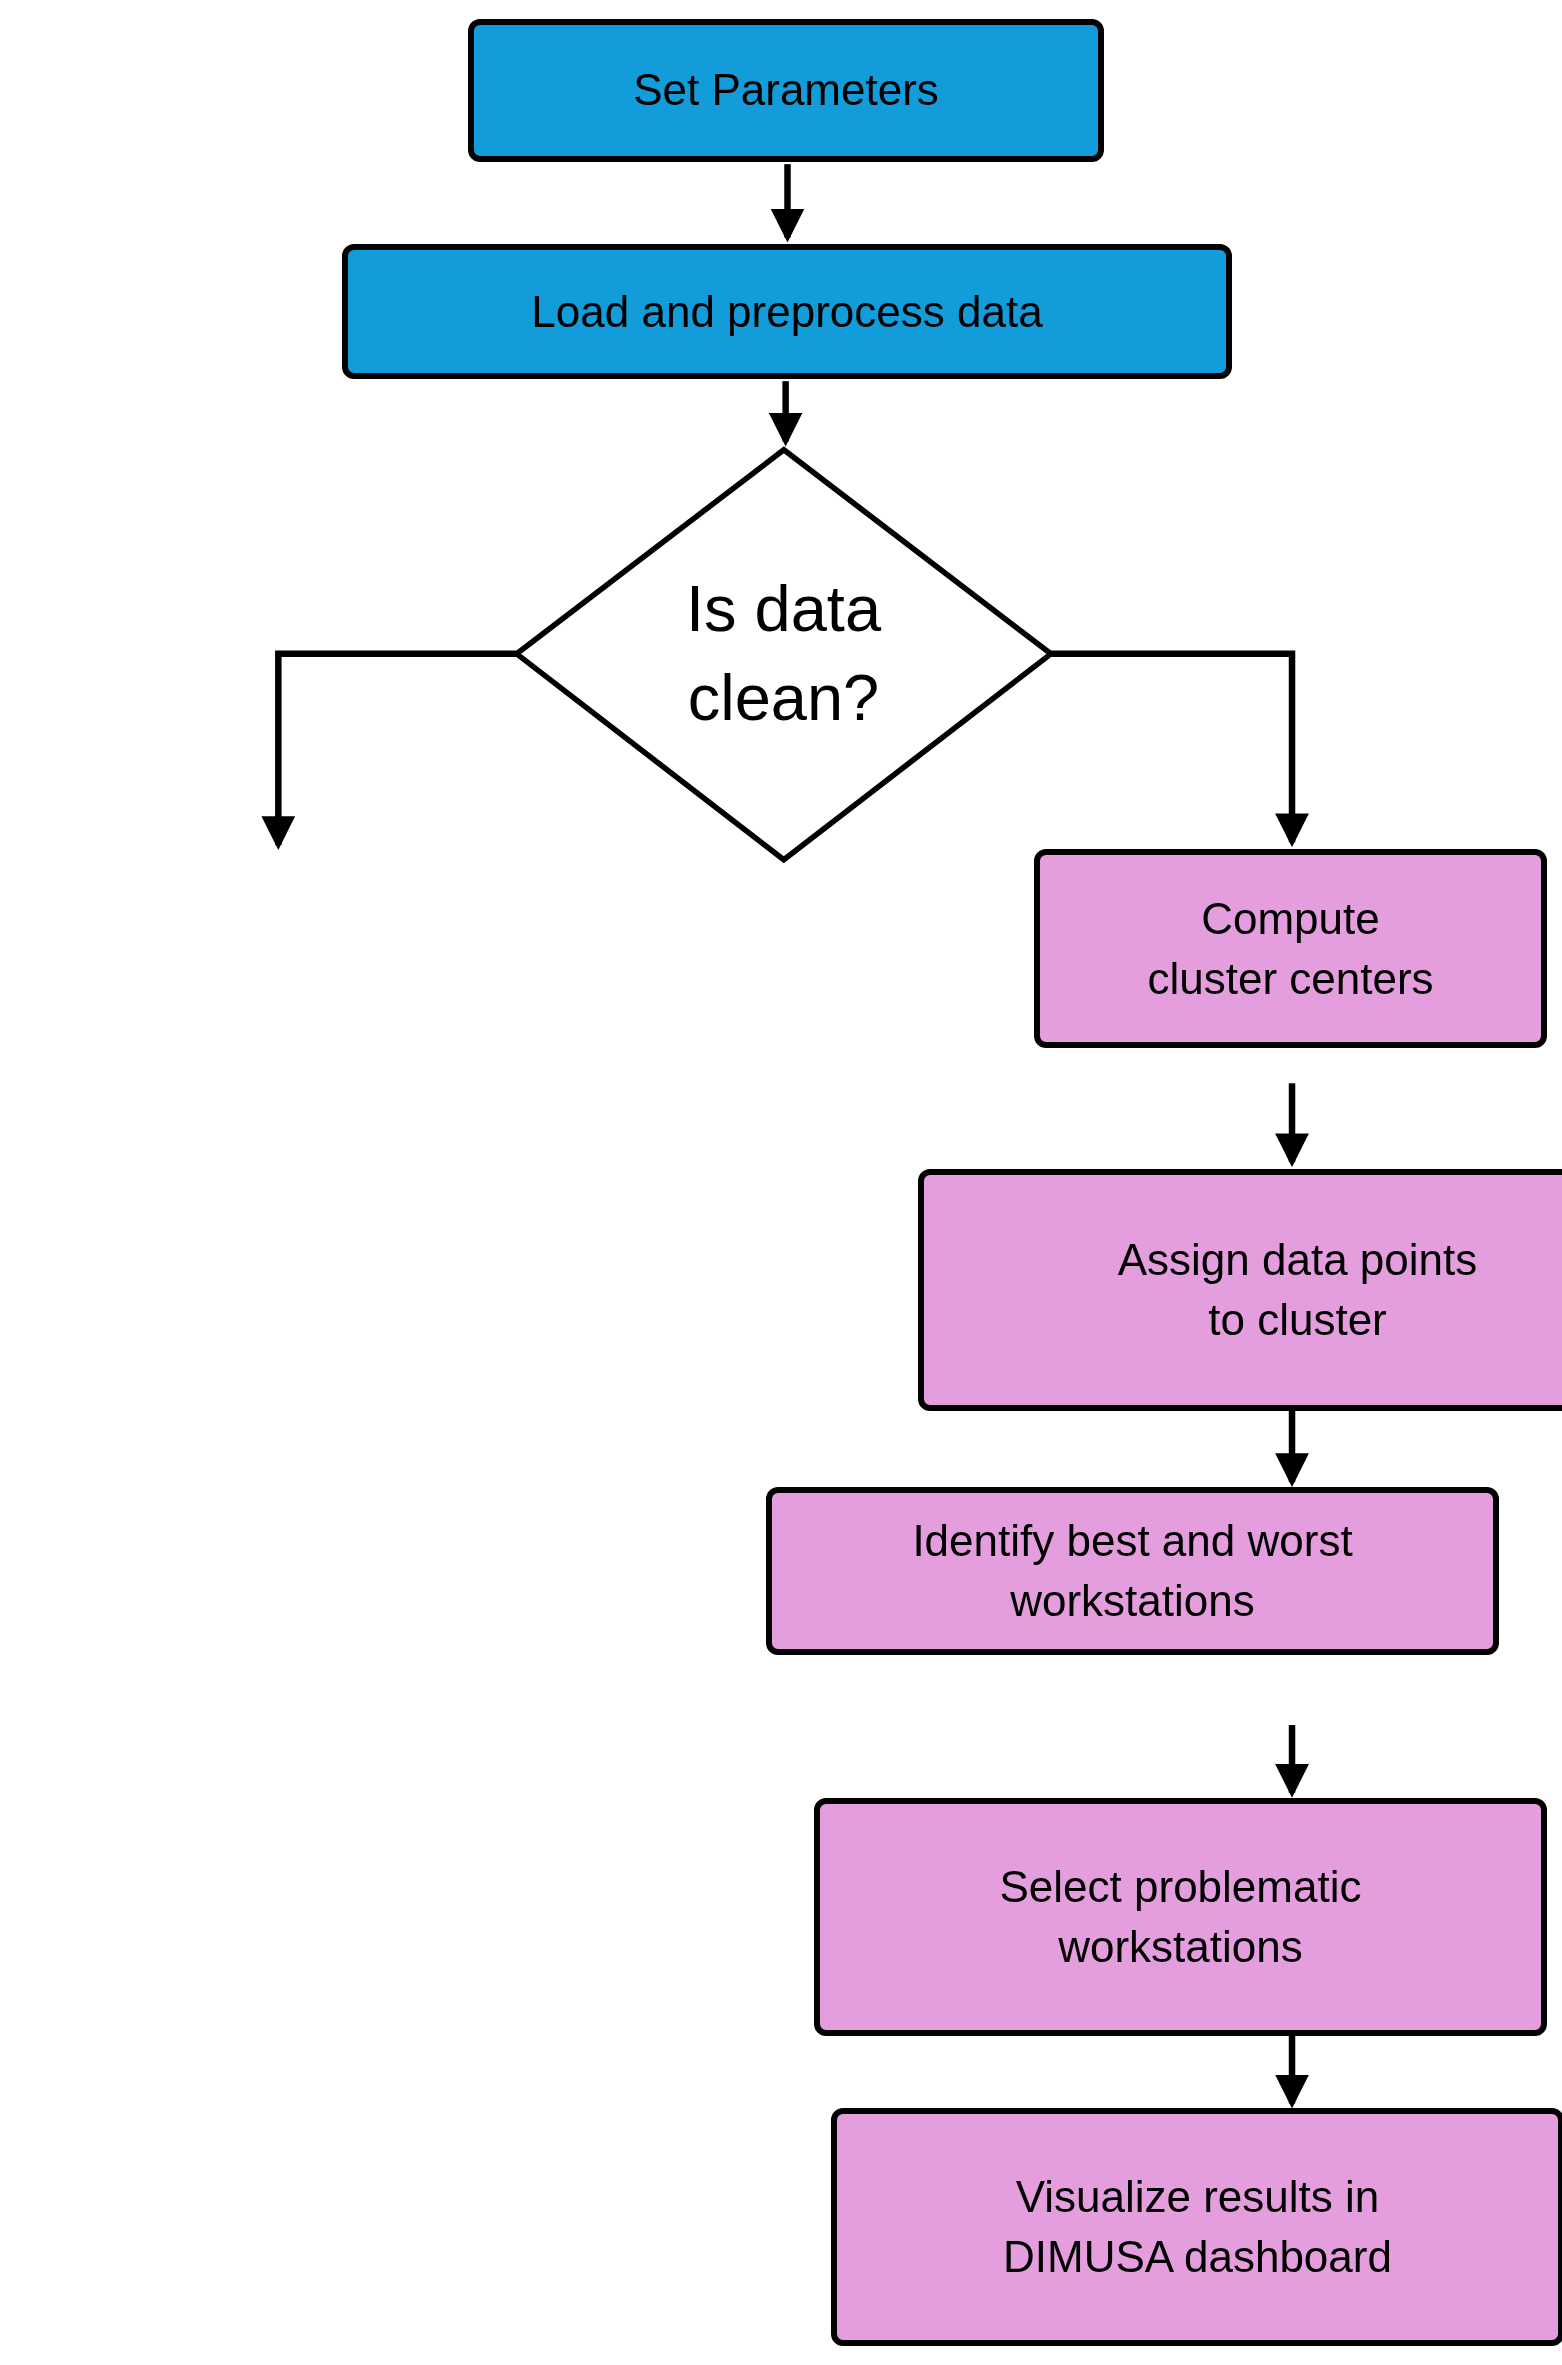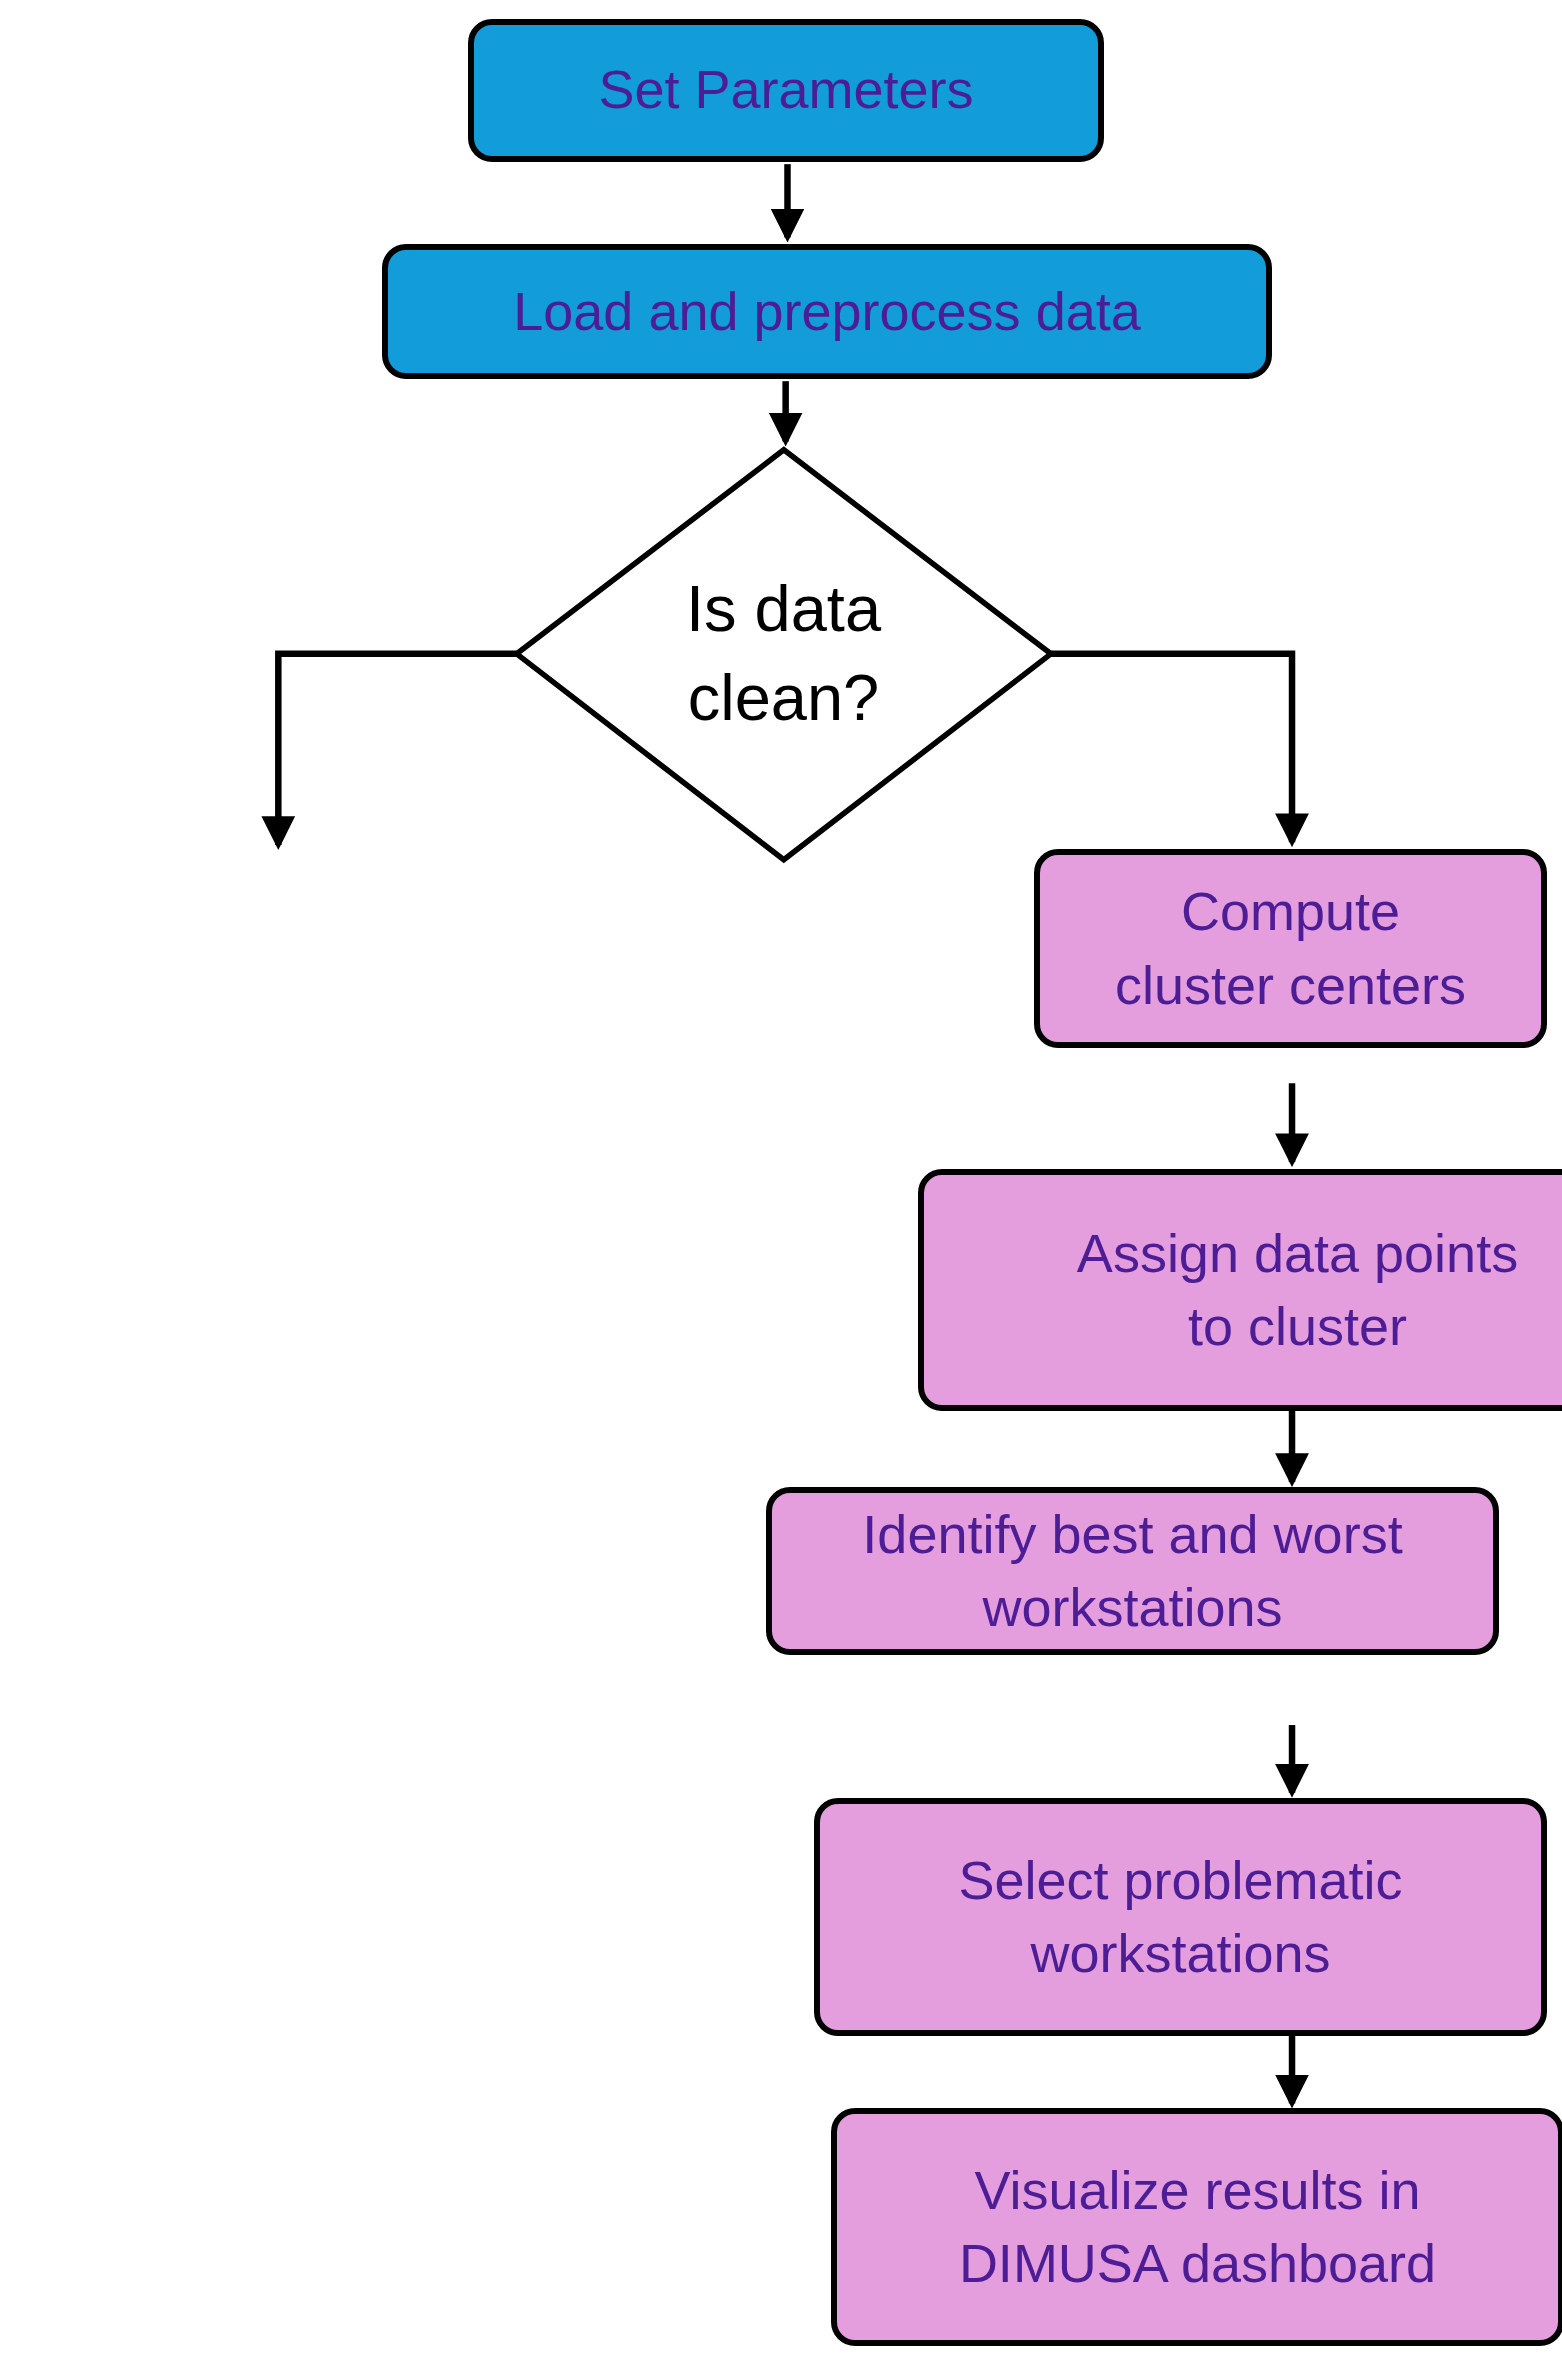--- a/index.html
+++ b/index.html
@@ -19,28 +19,28 @@
     position: absolute;
     left: 0;
     top: 0;
     width: 1562px;
     height: 2365px;
   }
   .node {
     position: absolute;
     box-sizing: border-box;
     border: 6.5px solid #000000;
-    border-radius: 24px;
+    border-radius: 12px;
     display: flex;
     align-items: center;
     justify-content: center;
     text-align: center;
-    font-size: 54px;
+    font-size: 44px;
     line-height: 1.36;
-    color: #4c1d95;
+    color: #000000;
     white-space: pre-line;
     padding: 0 9.3px;
   }
   .decision-label {
     position: absolute;
     display: flex;
     align-items: center;
     justify-content: center;
     text-align: center;
     font-size: 65px;
@@ -79,21 +79,21 @@
     <path d="M1393 1168 L1393 1253" fill="none" stroke="#000000" stroke-width="7" marker-end="url(#ah)"></path>
     <path d="M1393 1520 L1393 1598" fill="none" stroke="#000000" stroke-width="7" marker-end="url(#ah)"></path>
     <path d="M1393 1860 L1393 1933" fill="none" stroke="#000000" stroke-width="7" marker-end="url(#ah)"></path>
     <path d="M1393 2195 L1393 2268" fill="none" stroke="#000000" stroke-width="7" marker-end="url(#ah)"></path>
 
     <polygon points="845,485 1133,705 845,927 557,705" fill="#FFFFFF" stroke="#000000" stroke-width="6" stroke-linejoin="miter"></polygon>
   </svg>
 
   <div class="node" id="n-set-parameters" style="background-color: rgb(18, 156, 217);">Set Parameters</div>
 
-  <div class="node" id="n-load-preprocess" style="background-color: rgb(18, 156, 217); margin-left: 40px;">Load and preprocess data</div>
+  <div class="node" id="n-load-preprocess" style="background-color: rgb(18, 156, 217);">Load and preprocess data</div>
 
 
   <div class="node" id="n-compute-centers" style="background-color: rgb(228, 158, 221);">Compute
 cluster centers</div>
 
   <div class="node" id="n-assign-points" style="background-color: rgb(228, 158, 221);">Assign data points
 to cluster</div>
 
   <div class="node" id="n-identify-best-worst" style="background-color: rgb(228, 158, 221);">Identify best and worst
 workstations</div>

